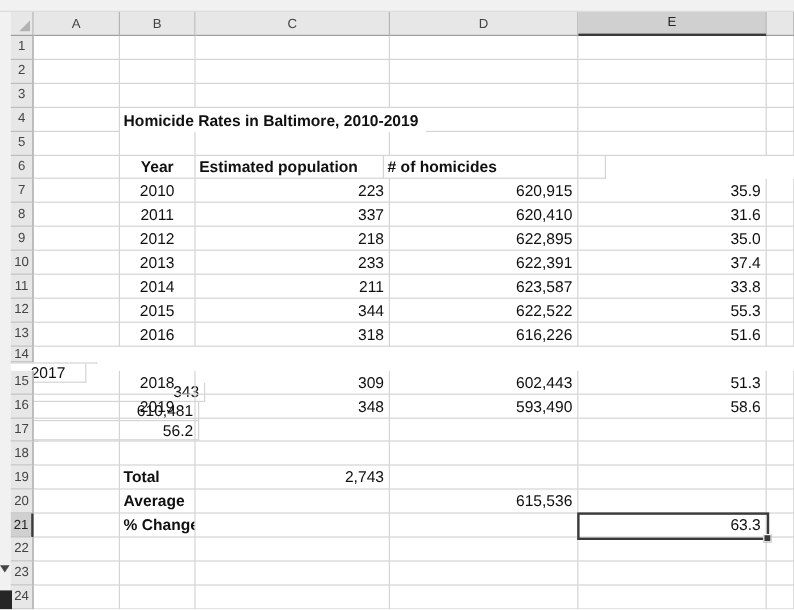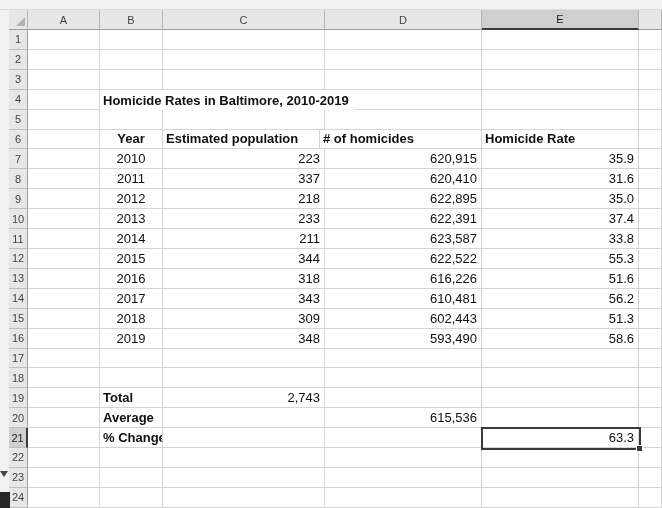--- a/index.html
+++ b/index.html
@@ -132,21 +132,20 @@
         <div class="cell" data-name="cell-D5" style="width: 157px;"></div>
         <div class="cell" data-name="cell-E5" style="width: 157px;"></div>
         <div class="cell" data-name="cell-F5" style="width: 23px;"></div>
       </div>
       <div class="row" data-name="spreadsheet-row" style="height: 19.9167px;">
         <div class="rhdr" data-name="row-header-6">6</div>
         <div class="cell" data-name="cell-A6" style="width: 72px;"></div>
         <div class="cell" data-name="cell-B6" style="width: 63px;">Year</div>
         <div class="cell" data-name="cell-D6" style="width: 157px;">Estimated population</div>
         <div class="cell" data-name="cell-C6" style="width: 162px;"># of homicides</div>
-        <div class="cell" data-name="cell-E6" style="width: 157px;">Homicide Rate</div>
         <div class="cell" data-name="cell-F6" style="width: 23px;"></div>
       </div>
       <div class="row" data-name="spreadsheet-row" style="height: 19.9167px;">
         <div class="rhdr" data-name="row-header-7">7</div>
         <div class="cell" data-name="cell-A7" style="width: 72px;"></div>
         <div class="cell" data-name="cell-B7" style="width: 63px;">2010</div>
         <div class="cell" data-name="cell-C7" style="width: 162px;">223</div>
         <div class="cell" data-name="cell-D7" style="width: 157px;">620,915</div>
         <div class="cell" data-name="cell-E7" style="width: 157px;">35.9</div>
         <div class="cell" data-name="cell-F7" style="width: 23px;"></div>
@@ -198,21 +197,21 @@
       </div>
       <div class="row" data-name="spreadsheet-row" style="height: 19.9167px;">
         <div class="rhdr" data-name="row-header-13">13</div>
         <div class="cell" data-name="cell-A13" style="width: 72px;"></div>
         <div class="cell" data-name="cell-B13" style="width: 63px;">2016</div>
         <div class="cell" data-name="cell-C13" style="width: 162px;">318</div>
         <div class="cell" data-name="cell-D13" style="width: 157px;">616,226</div>
         <div class="cell" data-name="cell-E13" style="width: 157px;">51.6</div>
         <div class="cell" data-name="cell-F13" style="width: 23px;"></div>
       </div>
-      <div class="row" data-name="spreadsheet-row" style="height: 19.9167px;">
+      <div class="row" data-name="spreadsheet-row" style="height: 19.9167px; flex-direction: column;">
         <div class="rhdr" data-name="row-header-14">14</div>
         <div class="cell" data-name="cell-A14" style="width: 72px;"></div>
         <div class="cell" data-name="cell-B14" style="width: 63px;">2017</div>
         <div class="cell" data-name="cell-C14" style="width: 162px;">343</div>
         <div class="cell" data-name="cell-D14" style="width: 157px;">610,481</div>
         <div class="cell" data-name="cell-E14" style="width: 157px;">56.2</div>
         <div class="cell" data-name="cell-F14" style="width: 23px;"></div>
       </div>
       <div class="row" data-name="spreadsheet-row" style="height: 19.9167px;">
         <div class="rhdr" data-name="row-header-15">15</div>

